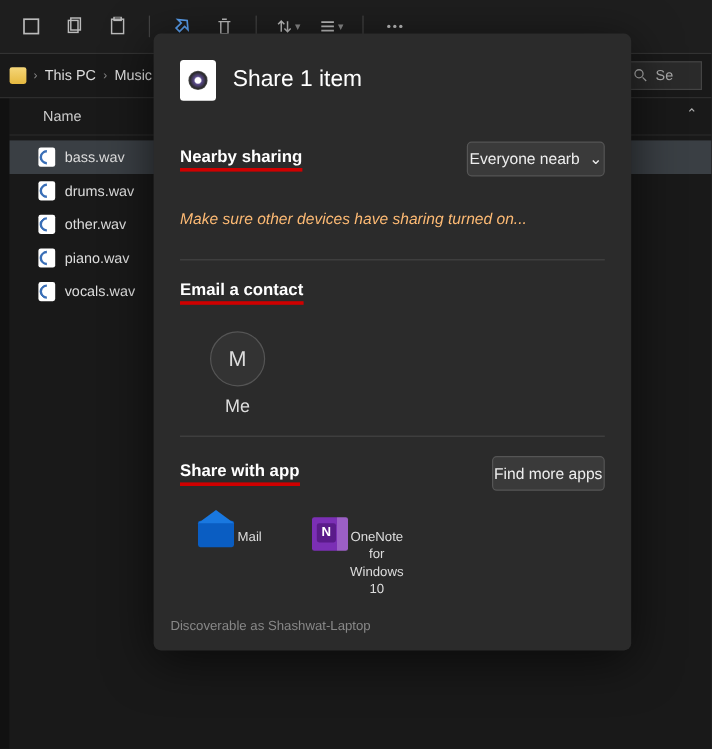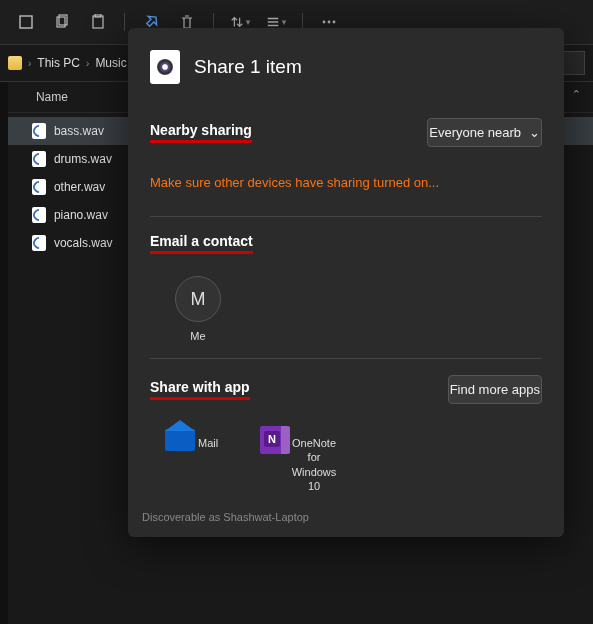--- a/index.html
+++ b/index.html
@@ -140,21 +140,21 @@
       border-radius: 50%;
       border-top-color: transparent;
       border-right-color: transparent;
       transform: rotate(45deg);
     }
     
     .share-dialog {
       position: absolute;
       top: 28px;
       left: 128px;
-      width: 436px;
+      width: 398px;
       background: #2b2b2b;
       border-radius: 6px;
       box-shadow: 0 8px 40px rgba(0,0,0,0.6);
       padding-bottom: 14px;
     }
     .share-header {
       display: flex;
       align-items: center;
       gap: 14px;
       padding: 22px 22px 18px;
@@ -202,23 +202,24 @@
       color: #eee;
       font-size: 13px;
       padding: 6px 1px;
       border-radius: 4px;
       display: flex;
       align-items: center;
       gap: 8px;
       cursor: pointer;
     }
     .hint {
-      color: #f97316;
+      color: #fdba74;
       font-size: 13px;
       margin: 28px 0 26px;
+      font-style: italic;
     }
     .divider {
       height: 1px;
       background: #444;
       margin: 8px 22px 0;
     }
     .contact-tile {
       display: flex;
       flex-direction: column;
       align-items: center;
@@ -232,21 +233,21 @@
       border-radius: 50%;
       background: #333;
       border: 1px solid #555;
       display: flex;
       align-items: center;
       justify-content: center;
       font-size: 18px;
       color: #ddd;
     }
     .contact-name {
-      font-size: 11px;
+      font-size: 15px;
       color: #ddd;
       margin-top: 8px;
     }
     .app-row {
       display: flex;
       gap: 20px;
       padding: 22px 12px 8px;
     }
     .app-tile {
       display: flex;

